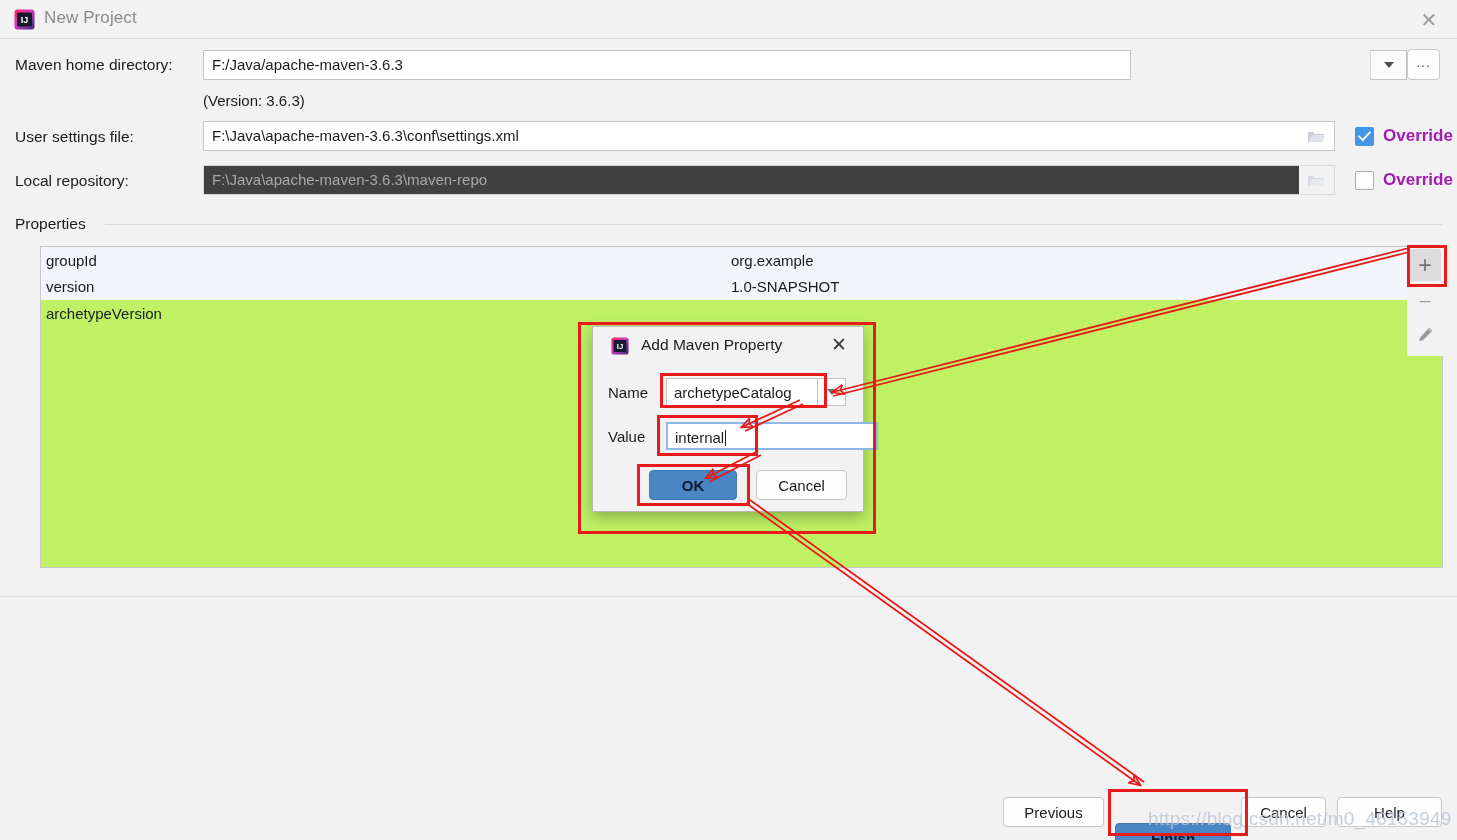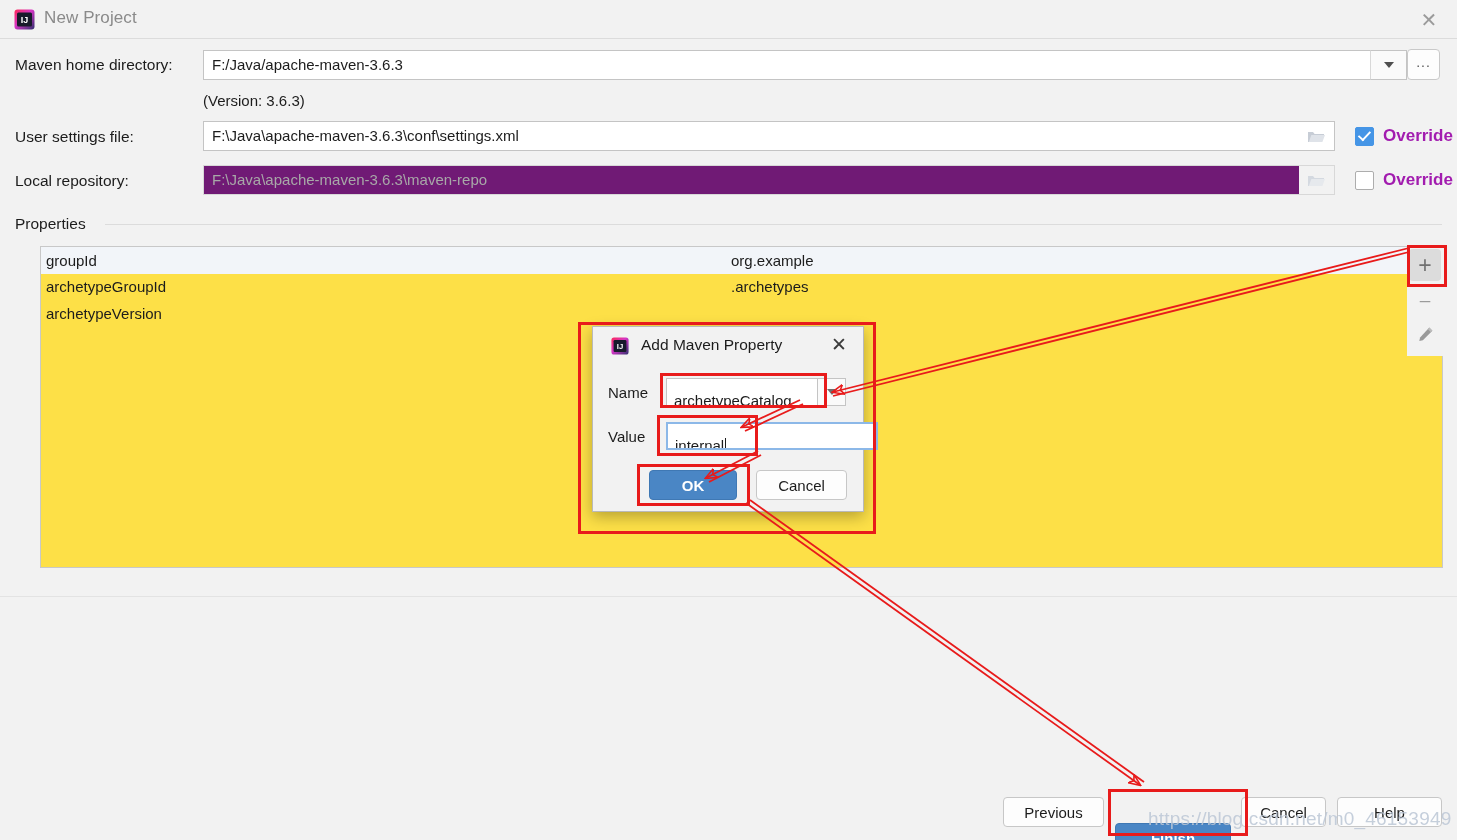--- a/index.html
+++ b/index.html
@@ -35,21 +35,21 @@
   
   .lbl{ position:absolute; font-size:15.5px; color:#1c1c1c; }
 
   .tfield{
     position:absolute; background:#ffffff;
     border:1px solid #c4c4c4;
     font-size:15px; color:#1c1c1c;
     padding:0 8px; line-height:28px; height:30px;
     white-space:nowrap; overflow:hidden;
   }
-  .tfield.disabled{ background:#701a75; border:1px solid #d8d8d8; color:#a8a8a8; }
+  .tfield.disabled{ background:#404040; border:1px solid #d8d8d8; color:#a8a8a8; }
 
   .combo-arrow{
     position:absolute; width:37px; height:30px;
     background:#fafafa; border:1px solid #c4c4c4; border-left:1px solid #d8d8d8;
     display:flex; align-items:center; justify-content:center;
   }
   .combo-arrow:after{
     content:""; border-left:5px solid transparent; border-right:5px solid transparent;
     border-top:6px solid #4f4f4f;
   }
@@ -79,21 +79,21 @@
   .ck-label{ font-size:17px; color:#a21caf;font-weight:bold; }
 
   .version-note{ position:absolute; font-size:15px; color:#1c1c1c; }
 
   
   #props-label{ position:absolute; left:15px; top:215px; font-size:15.5px; color:#1c1c1c; }
   #props-sep{ position:absolute; left:105px; top:224px; width:1337px; height:1px; background:#dcdcdc; }
 
   #table{
     position:absolute; left:40px; top:246px; width:1403px; height:322px;
-    background:#fde047; border:1px solid #c8c8c8; overflow:hidden;
+    background:#bef264; border:1px solid #c8c8c8; overflow:hidden;
   }
   .trow{ position:relative; height:26.5px; display:flex; align-items:center; }
   .trow.alt{ background:#f2f5f9; }
   .tcell-k{ position:absolute; left:5px; font-size:15px; color:#1c1c1c; }
   .tcell-v{ position:absolute; left:690px; font-size:15px; color:#1c1c1c; white-space:nowrap; }
 
   
   #side-tools{
     position:absolute; left:1407px; top:246px; width:36px; height:110px;
     background:#f2f2f2;
@@ -113,41 +113,41 @@
   }
   #dlg .dtitle{ position:absolute; left:48px; top:9px; font-size:15.5px; color:#1c1c1c; }
   #dlg .dicon{ position:absolute; left:18px; top:10px; width:18px; height:18px; }
   #dlg .dclose{
     position:absolute; right:12px; top:6px; width:24px; height:24px;
     text-align:center; line-height:24px; font-size:19px; color:#3b3b3b; font-weight:300;
   }
   #dlg .drow-lbl{ position:absolute; font-size:15px; color:#1c1c1c; }
   #dlg .dinput{
     position:absolute; background:#ffffff; border:1px solid #c4c4c4;
-    font-size:15px; color:#1c1c1c; padding:8px 7px; height:28px; line-height:27px;
+    font-size:15px; color:#1c1c1c; padding:0 7px; height:28px; line-height:27px;
     white-space:nowrap; overflow:hidden;
   }
   #dlg .dinput.focus{ border:2px solid #8cb8e8; }
   #dlg .dcombo-arrow{
     position:absolute; width:28px; height:28px; background:#fafafa;
     border:1px solid #c4c4c4; border-left:none;
     display:flex; align-items:center; justify-content:center;
   }
   #dlg .dcombo-arrow:after{
     content:""; border-left:5px solid transparent; border-right:5px solid transparent;
     border-top:6px solid #6f6f6f;
   }
   .caret{ display:inline-block; width:1px; height:16px; background:#1c1c1c; vertical-align:-3px; margin-left:1px; }
 
   .btn{
     position:absolute; border-radius:4px; font-size:15px;
     display:flex; align-items:center; justify-content:center;
     background:#fdfdfd; border:1px solid #c7c7c7; color:#1c1c1c;
   }
-  .btn.primary{ background:#4a86c5; border:1px solid #3f78b4; color:#ffffff; font-weight:bold; }
+  .btn.primary{ background:#4a86c5; border:1px solid #3f78b4; color:#0f172a; font-weight:bold; }
 
   
   #bottom-sep{ position:absolute; left:0; top:596px; width:1457px; height:1px; background:#e3e3e3; }
 
   
   .anno-box{ position:absolute; border:3px solid #e81b1b; pointer-events:none; }
   #anno-svg{ position:absolute; left:0; top:0; width:1457px; height:840px; pointer-events:none; }
 
   
   #watermark{
@@ -172,21 +172,21 @@
       <rect x="0.5" y="0.5" width="20" height="20" rx="3" fill="url(#ijg)"></rect>
       <rect x="3" y="3.5" width="15" height="14" rx="1.5" fill="#171a2b"></rect>
       <text x="10.5" y="14" font-size="9" font-family="Liberation Sans, sans-serif" fill="#ffffff" text-anchor="middle" font-weight="bold">IJ</text>
     </svg>
   </span>
   <span class="tb-title">New Project</span>
   <span class="tb-close">✕</span>
 </div>
 
 <span class="lbl" style="left:15px; top:56px;">Maven home directory:</span>
-<div class="tfield" style="left:203px; top:50px; width:1168px;">F:/Java/apache-maven-3.6.3</div>
+<div class="tfield" style="left:203px; top:50px; width:928px;">F:/Java/apache-maven-3.6.3</div>
 <div class="combo-arrow" style="left:1370px; top:50px;"></div>
 <div class="ellipsis-btn" style="left:1407px; top:49px;">...</div>
 <span class="version-note" style="left:203px; top:92px;">(Version: 3.6.3)</span>
 
 <span class="lbl" style="left:15px; top:128px;">User settings file:</span>
 <div class="tfield" style="left:203px; top:121px; width:1097px;">F:\Java\apache-maven-3.6.3\conf\settings.xml</div>
 <div class="folder-btn" style="left:1299px; top:121px;">
   <svg width="19" height="15" viewBox="0 0 19 15">
     <path d="M1 13V3h5l1.6 2H17v1H6.2L3.6 13Z" fill="#c7cdd6"></path>
     <path d="M4.4 6H18l-2.6 7H1.8Z" fill="#dfe3e9"></path>
@@ -211,23 +211,23 @@
 </div>
 
 <span id="props-label">Properties</span>
 <div id="props-sep"></div>
 
 <div id="table">
   <div class="trow alt">
     <span class="tcell-k">groupId</span>
     <span class="tcell-v">org.example</span>
   </div>
-  <div class="trow">
-    <span class="tcell-k">archetypeGroupId</span>
-    <span class="tcell-v">.archetypes</span>
+  <div class="trow alt">
+    <span class="tcell-k">version</span>
+    <span class="tcell-v">1.0-SNAPSHOT</span>
   </div>
   <div class="trow">
     <span class="tcell-k">archetypeVersion</span>
     <span class="tcell-v"></span>
   </div>
 </div>
 
 <div id="side-tools">
   <div class="tool-btn hover" style="top:3px; font-size:23px;">+</div>
   <div class="tool-btn" style="top:38px; font-size:19px; color:#9b9b9b;">–</div>

